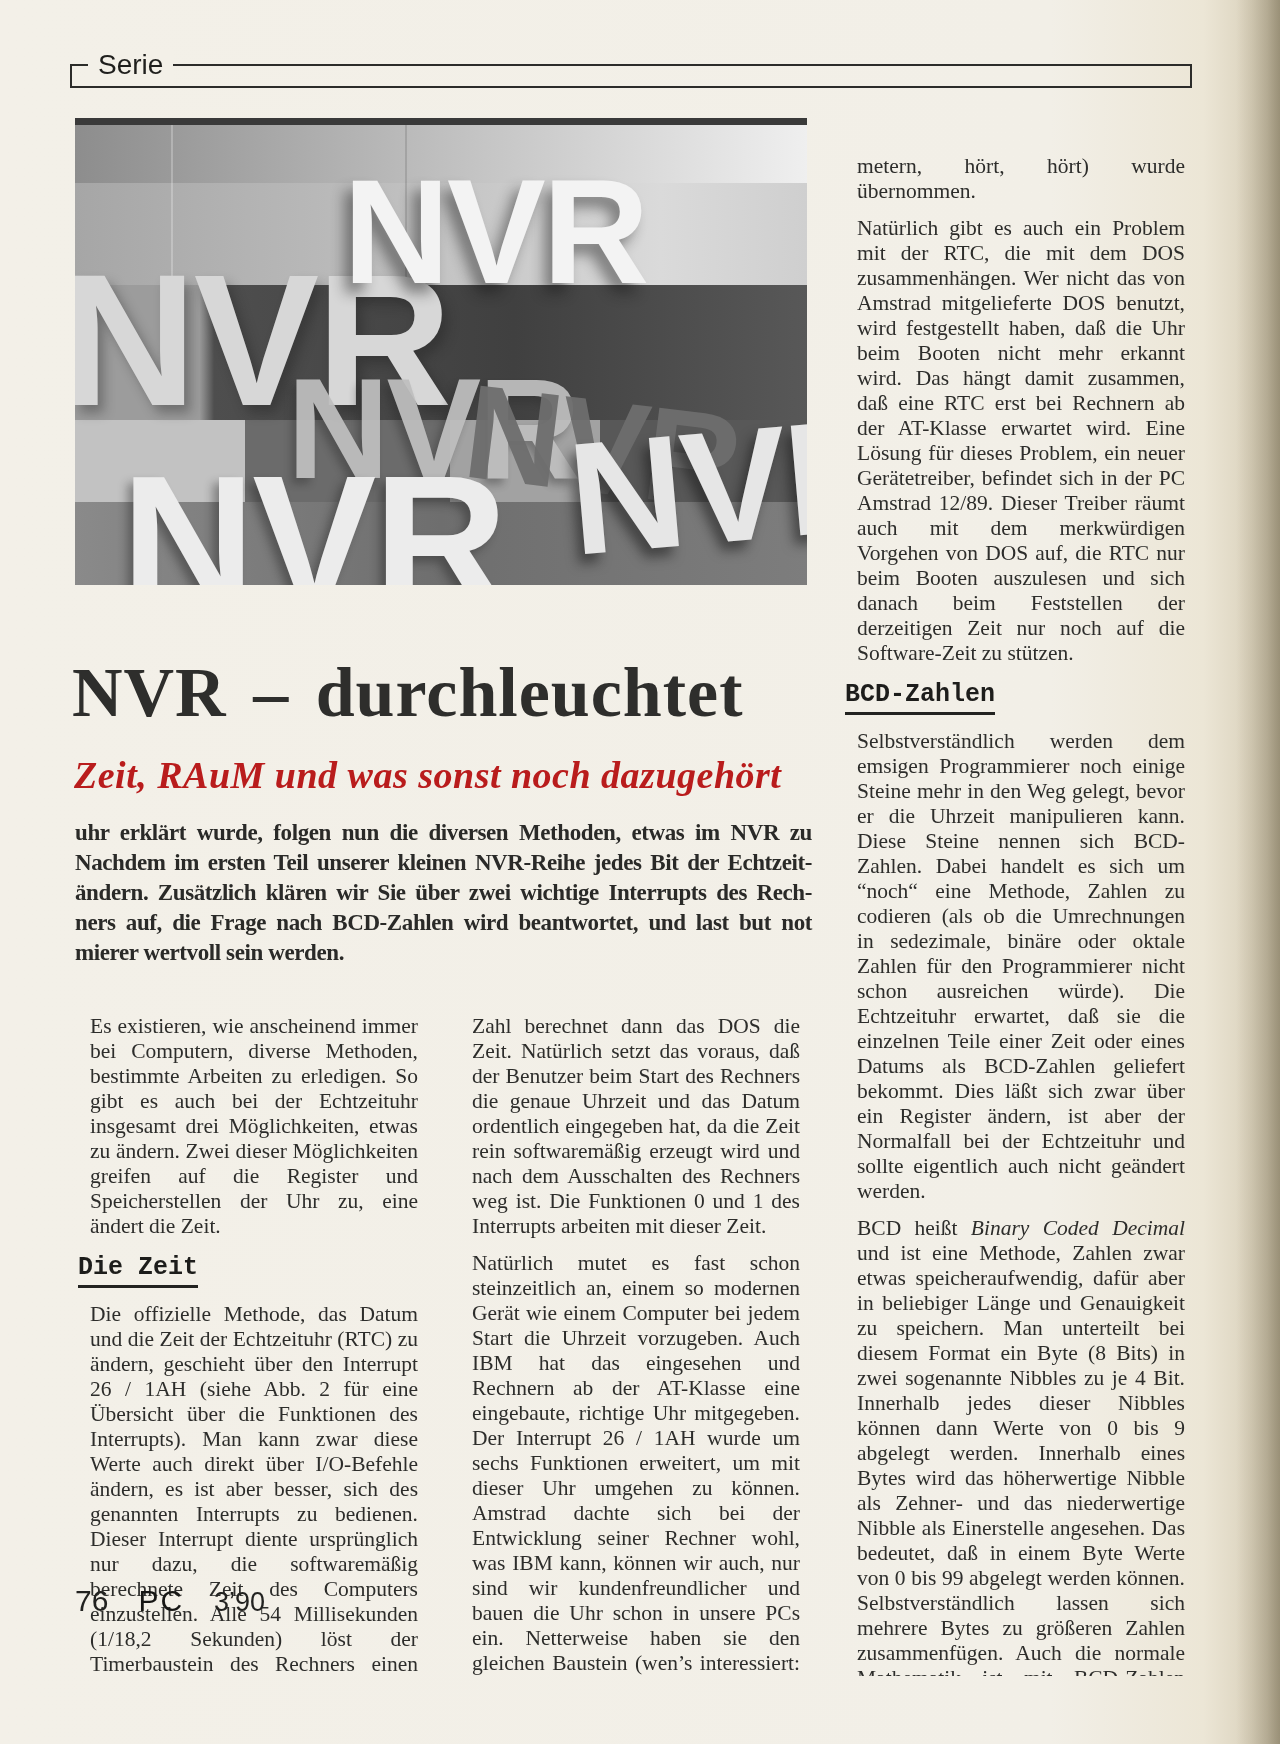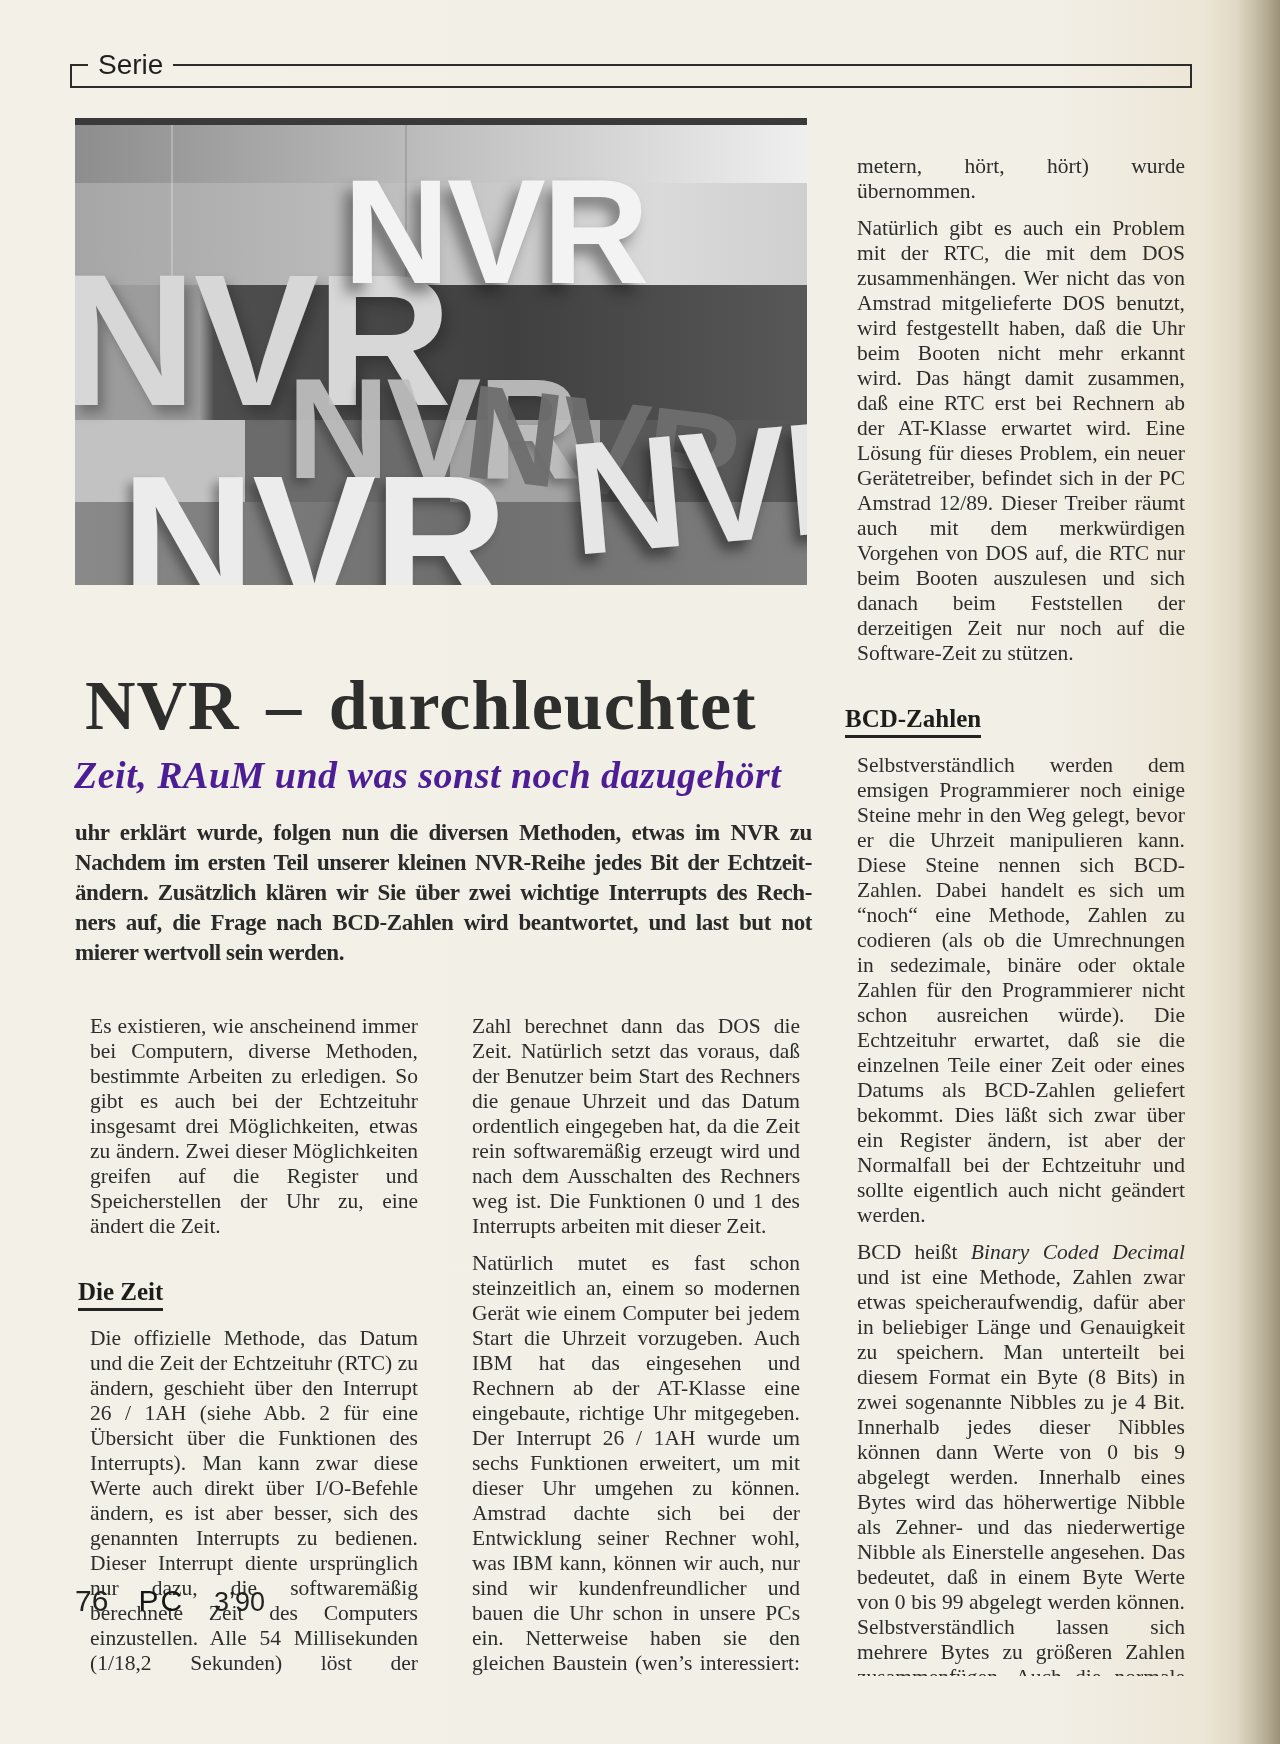--- a/index.html
+++ b/index.html
@@ -29,35 +29,35 @@
   .hseamA{left:96px;top:7px;width:2px;height:160px;background:rgba(255,255,255,.25);}
   .hseamB{left:330px;top:7px;width:2px;height:160px;background:rgba(0,0,0,.12);}
   .nvr{position:absolute;font-family:"Liberation Sans",sans-serif;font-weight:700;line-height:1;letter-spacing:-3px;}
   .w1{left:268px;top:40px;font-size:148px;color:#f3f3f3;text-shadow:-8px 10px 14px rgba(20,20,20,.45);}
   .w2{left:-14px;top:128px;font-size:188px;color:#d7d7d7;text-shadow:6px 8px 12px rgba(30,30,30,.35);}
   .w3{left:212px;top:240px;font-size:142px;color:#bfbfbf;opacity:.93;text-shadow:-5px 6px 8px rgba(40,40,40,.4);}
   .w4{left:390px;top:262px;font-size:134px;color:#6e6e6e;transform:rotate(7deg);opacity:.95;}
   .w5{left:46px;top:330px;font-size:186px;color:#ececec;text-shadow:-6px 6px 10px rgba(30,30,30,.4);}
   .w6{left:494px;top:288px;font-size:160px;color:#e6e6e6;transform:rotate(-5deg);text-shadow:-7px 9px 12px rgba(20,20,20,.5);}
   
-  .title{position:absolute;left:72px;top:658px;margin:13px;font-weight:700;font-size:70px;line-height:1;
+  .title{position:absolute;left:72px;top:658px;margin:0;font-weight:700;font-size:70px;line-height:1;
     letter-spacing:1px;word-spacing:8px;color:#2e2e2c;white-space:nowrap;}
   .subtitle{position:absolute;left:74px;top:756px;margin:0;font-style:italic;font-weight:700;
-    font-size:38px;line-height:1.05;letter-spacing:.5px;color:#4c1d95;white-space:nowrap;text-align:center;}
+    font-size:38px;line-height:1.05;letter-spacing:.5px;color:#b91c1c;white-space:nowrap;text-align:center;}
   .intro{position:absolute;left:75px;top:818px;width:737px;font-weight:700;font-size:23px;
     line-height:30px;letter-spacing:-.4px;color:#2a2a28;}
   .intro-line{text-align:justify;text-align-last:justify;}
   .intro-line.last{text-align-last:left;}
   
   .col{position:absolute;width:352px;font-size:21.5px;line-height:25px;text-align:justify;color:#2d2d2b;}
   .col p{margin:12px;}
   .col-left{left:78px;top:1002px;height:676px;overflow:hidden;}
   .col-mid{left:460px;top:1002px;height:676px;overflow:hidden;}
   .col-right{left:845px;top:142px;width:352px;height:1534px;overflow:hidden;}
-  .col-heading{margin:40px 0 22px;font-size:25px;font-weight:700;text-align:left;color:#1d1d1b;}
+  .col-heading{margin:16px 0 22px;font-size:25px;font-weight:700;text-align:left;color:#1d1d1b;font-family:Liberation Mono, monospace;}
   .col-heading .hl{border-bottom:3px solid #232321;padding-bottom:3px;}
   .ital{font-style:italic;}
   
   .footer{position:absolute;left:75px;top:1584px;display:flex;align-items:baseline;gap:30px;
     font-family:"Liberation Sans",sans-serif;color:#222220;}
   .pagenum{font-size:30px;}
   .pclogo{font-size:30px;font-weight:400;letter-spacing:2px;color:#161614;}
   .issue{font-size:27px;}
 </style>
 </head>

